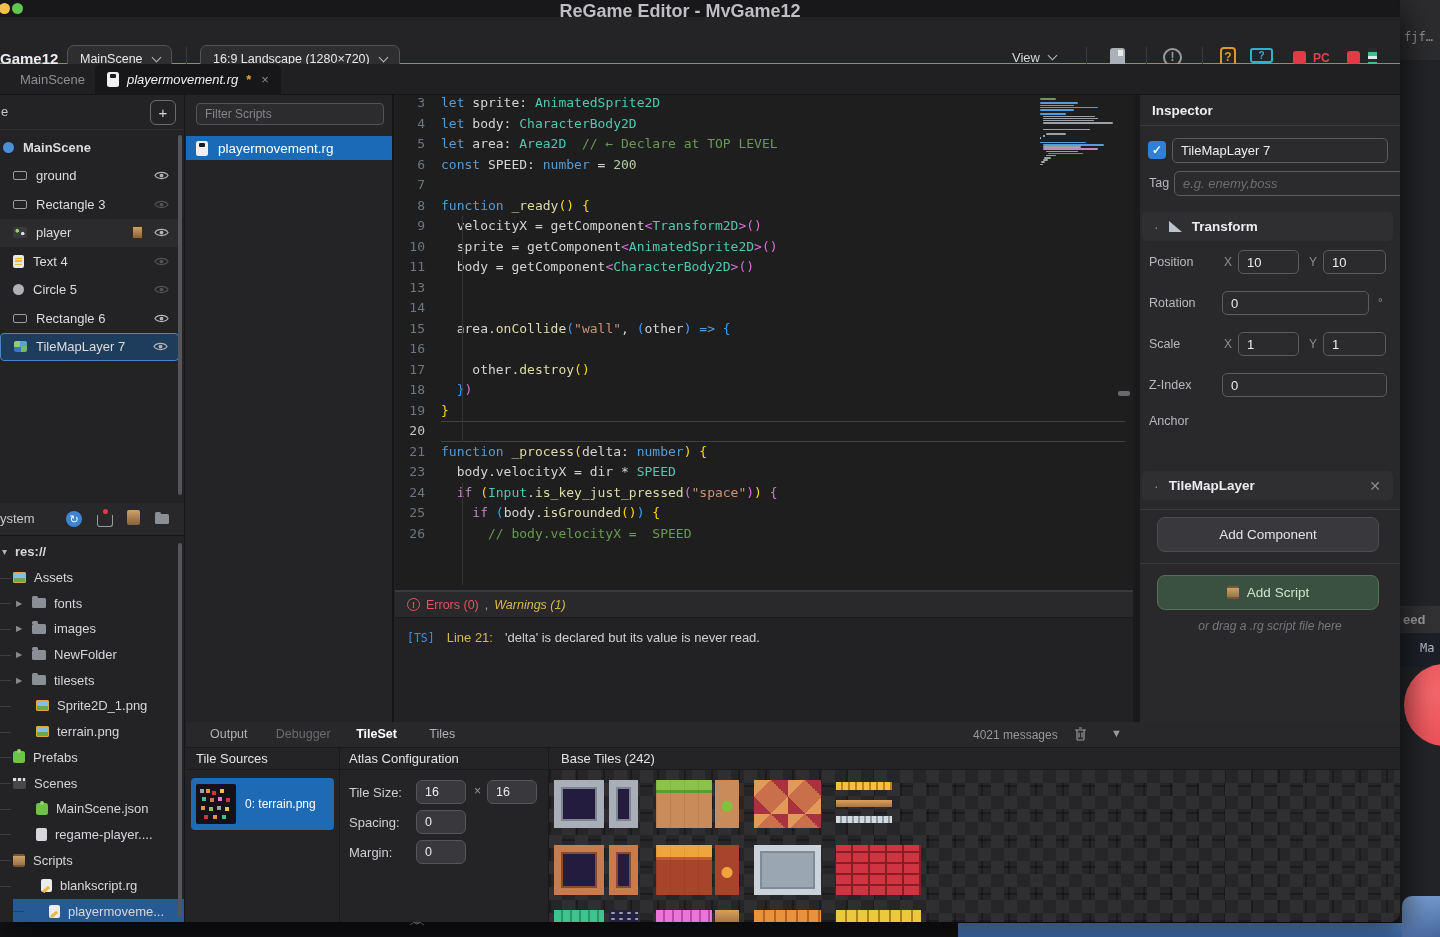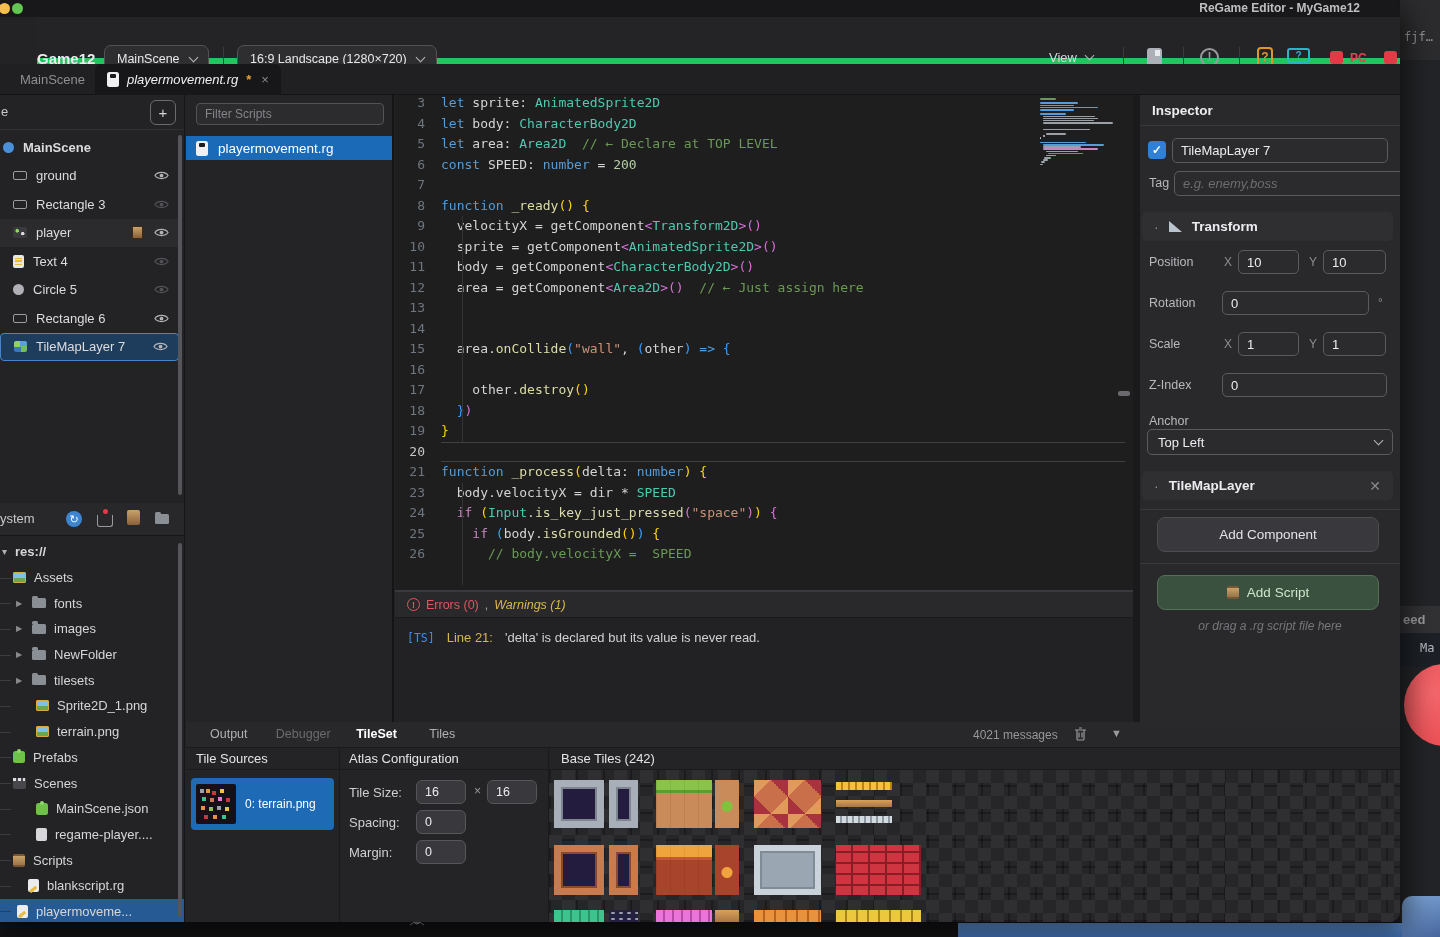--- a/index.html
+++ b/index.html
@@ -23,25 +23,25 @@
     background:linear-gradient(160deg,#7fa8d9,#47669e); }
   .bug { position:absolute; left:408px; top:912px; }
 
   
   #win { position:absolute; left:0; top:0; width:1400px; height:922px; background:#232326;
     border-radius:0 10px 10px 0; overflow:hidden; box-shadow:6px 8px 30px rgba(0,0,0,.6); }
 
   
   .titlebar { position:absolute; left:0; top:0; width:100%; height:17px; background:#18181a; }
   .tl { position:absolute; top:3px; width:11px; height:11px; border-radius:50%; }
-  .titlebar-title { position:absolute; left:0; top:1px; width:1360px; text-align:right;
-    font-size:12px; font-weight:bold; color:#bfbfc3; }
-
-  
-  .toolbar { position:absolute; left:0; top:17px; width:100%; height:47px; background:#242427; border-bottom:6px solid #22c55e;margin-left:37px; }
+  .titlebar-title { position:absolute; left:0; top:1px; width:1360px; text-align:center;
+    font-size:18px; font-weight:bold; color:#bfbfc3; }
+
+  
+  .toolbar { position:absolute; left:0; top:17px; width:100%; height:47px; background:#242427; border-bottom:1px solid #22c55e; }
   .proj-name { position:absolute; left:0; top:33px; font-size:15px; font-weight:bold; color:#ececf0; }
   .dd { position:absolute; top:28px; height:28px; background:#2e2e31; border:1px solid #525257; border-radius:7px;
     display:flex; align-items:center; gap:10px; padding:0 12px; font-size:12.5px; color:#e8e8ec; cursor:default; }
   .chev { width:7px; height:7px; border-right:1.6px solid #b8b8bc; border-bottom:1.6px solid #b8b8bc;
     transform:rotate(45deg); margin-top:-4px; flex:none; }
   .tb-div { position:absolute; top:30px; width:1px; height:24px; background:#3c3c40; }
   .view-menu { position:absolute; left:1012px; top:33px; display:flex; gap:9px; align-items:center;
     font-size:13px; color:#d8d8dc; }
   .ic-save { position:absolute; left:1110px; top:31px; width:15px; height:20px; background:#abb1b7; border-radius:3px; }
   .ic-save::after { content:""; position:absolute; right:2px; top:2px; width:5px; height:6px; background:#e8eaec; }
@@ -476,26 +476,26 @@
           <div class="frow" style="padding-left: 36px;">
             <span class="tick"></span>
             <span class="ic ic-filedoc"></span>
             <span>regame-player....</span>
           </div>
           <div class="frow" style="padding-left: 13px;">
             <span class="tick"></span>
             <span class="ic ic-scroll"></span>
             <span>Scripts</span>
           </div>
-          <div class="frow" style="padding-left: 28px;">
+          <div class="frow" style="padding-left: 41px;">
             <span class="tick"></span>
             <span class="ic ic-script"></span>
             <span>blankscript.rg</span>
           </div>
-          <div class="frow selected" style="padding-left: 17px;">
+          <div class="frow selected" style="padding-left: 36px; margin-left: 13px;">
             <span class="tick"></span>
             <span class="ic ic-script"></span>
             <span>playermoveme...</span>
           </div>
         </div>
       <div class="vscroll" style="left:178px;top:40px;height:374px;"></div>
     </div>
 
     <div class="scripts">
       <input class="filter-input" placeholder="Filter Scripts" style="">
@@ -535,24 +535,20 @@
             <span class="gut">9</span>
             <span class="ct"><span class="tok-pl">  velocityX = getComponent</span><span class="tok-b2">&lt;</span><span class="tok-ty">Transform2D</span><span class="tok-b2">&gt;()</span></span>
           </div>
           <div class="code-line">
             <span class="gut">10</span>
             <span class="ct"><span class="tok-pl">  sprite = getComponent</span><span class="tok-b2">&lt;</span><span class="tok-ty">AnimatedSprite2D</span><span class="tok-b2">&gt;()</span></span>
           </div>
           <div class="code-line">
             <span class="gut">11</span>
             <span class="ct"><span class="tok-pl">  body = getComponent</span><span class="tok-b2">&lt;</span><span class="tok-ty">CharacterBody2D</span><span class="tok-b2">&gt;()</span></span>
-          </div>
-          <div class="code-line">
-            <span class="gut">12</span>
-            <span class="ct"><span class="tok-pl">  area = getComponent</span><span class="tok-b2">&lt;</span><span class="tok-ty">Area2D</span><span class="tok-b2">&gt;()</span><span class="tok-cm">  // ← Just assign here</span></span>
           </div>
           <div class="code-line">
             <span class="gut">13</span>
             <span class="ct"></span>
           </div>
           <div class="code-line">
             <span class="gut">14</span>
             <span class="ct"></span>
           </div>
           <div class="code-line">
@@ -681,24 +677,20 @@
       <div class="ilabel" style="left:9px;top:242px;">Scale</div>
       <div class="iaxis" style="left:84px;top:242px;">X</div>
       <input class="ifield" style="left: 98px; top: 237px; width: 61px; height: 24px;" value="1">
       <div class="iaxis" style="left:169px;top:242px;">Y</div>
       <input class="ifield" style="left: 183px; top: 237px; width: 63px; height: 24px;" value="1">
 
       <div class="ilabel" style="left:9px;top:283px;">Z-Index</div>
       <input class="ifield" style="left: 82px; top: 278px; width: 165px; height: 24px;" value="0">
 
       <div class="ilabel" style="left:9px;top:319px;">Anchor</div>
-      <div class="iselect" style="top:334px;">
-        <span>Top Left</span>
-        <span class="chev"></span>
-      </div>
 
       <div class="sect" style="top:376px;">
         <span class="dot">·</span>
         <span class="s-label">TileMapLayer</span>
         <span class="s-close">✕</span>
       </div>
 
       <div class="insp-hr" style="top:414px;"></div>
       <div class="btn-component" style="top:422px;">Add Component</div>
       <div class="insp-hr" style="top:468px;"></div>

